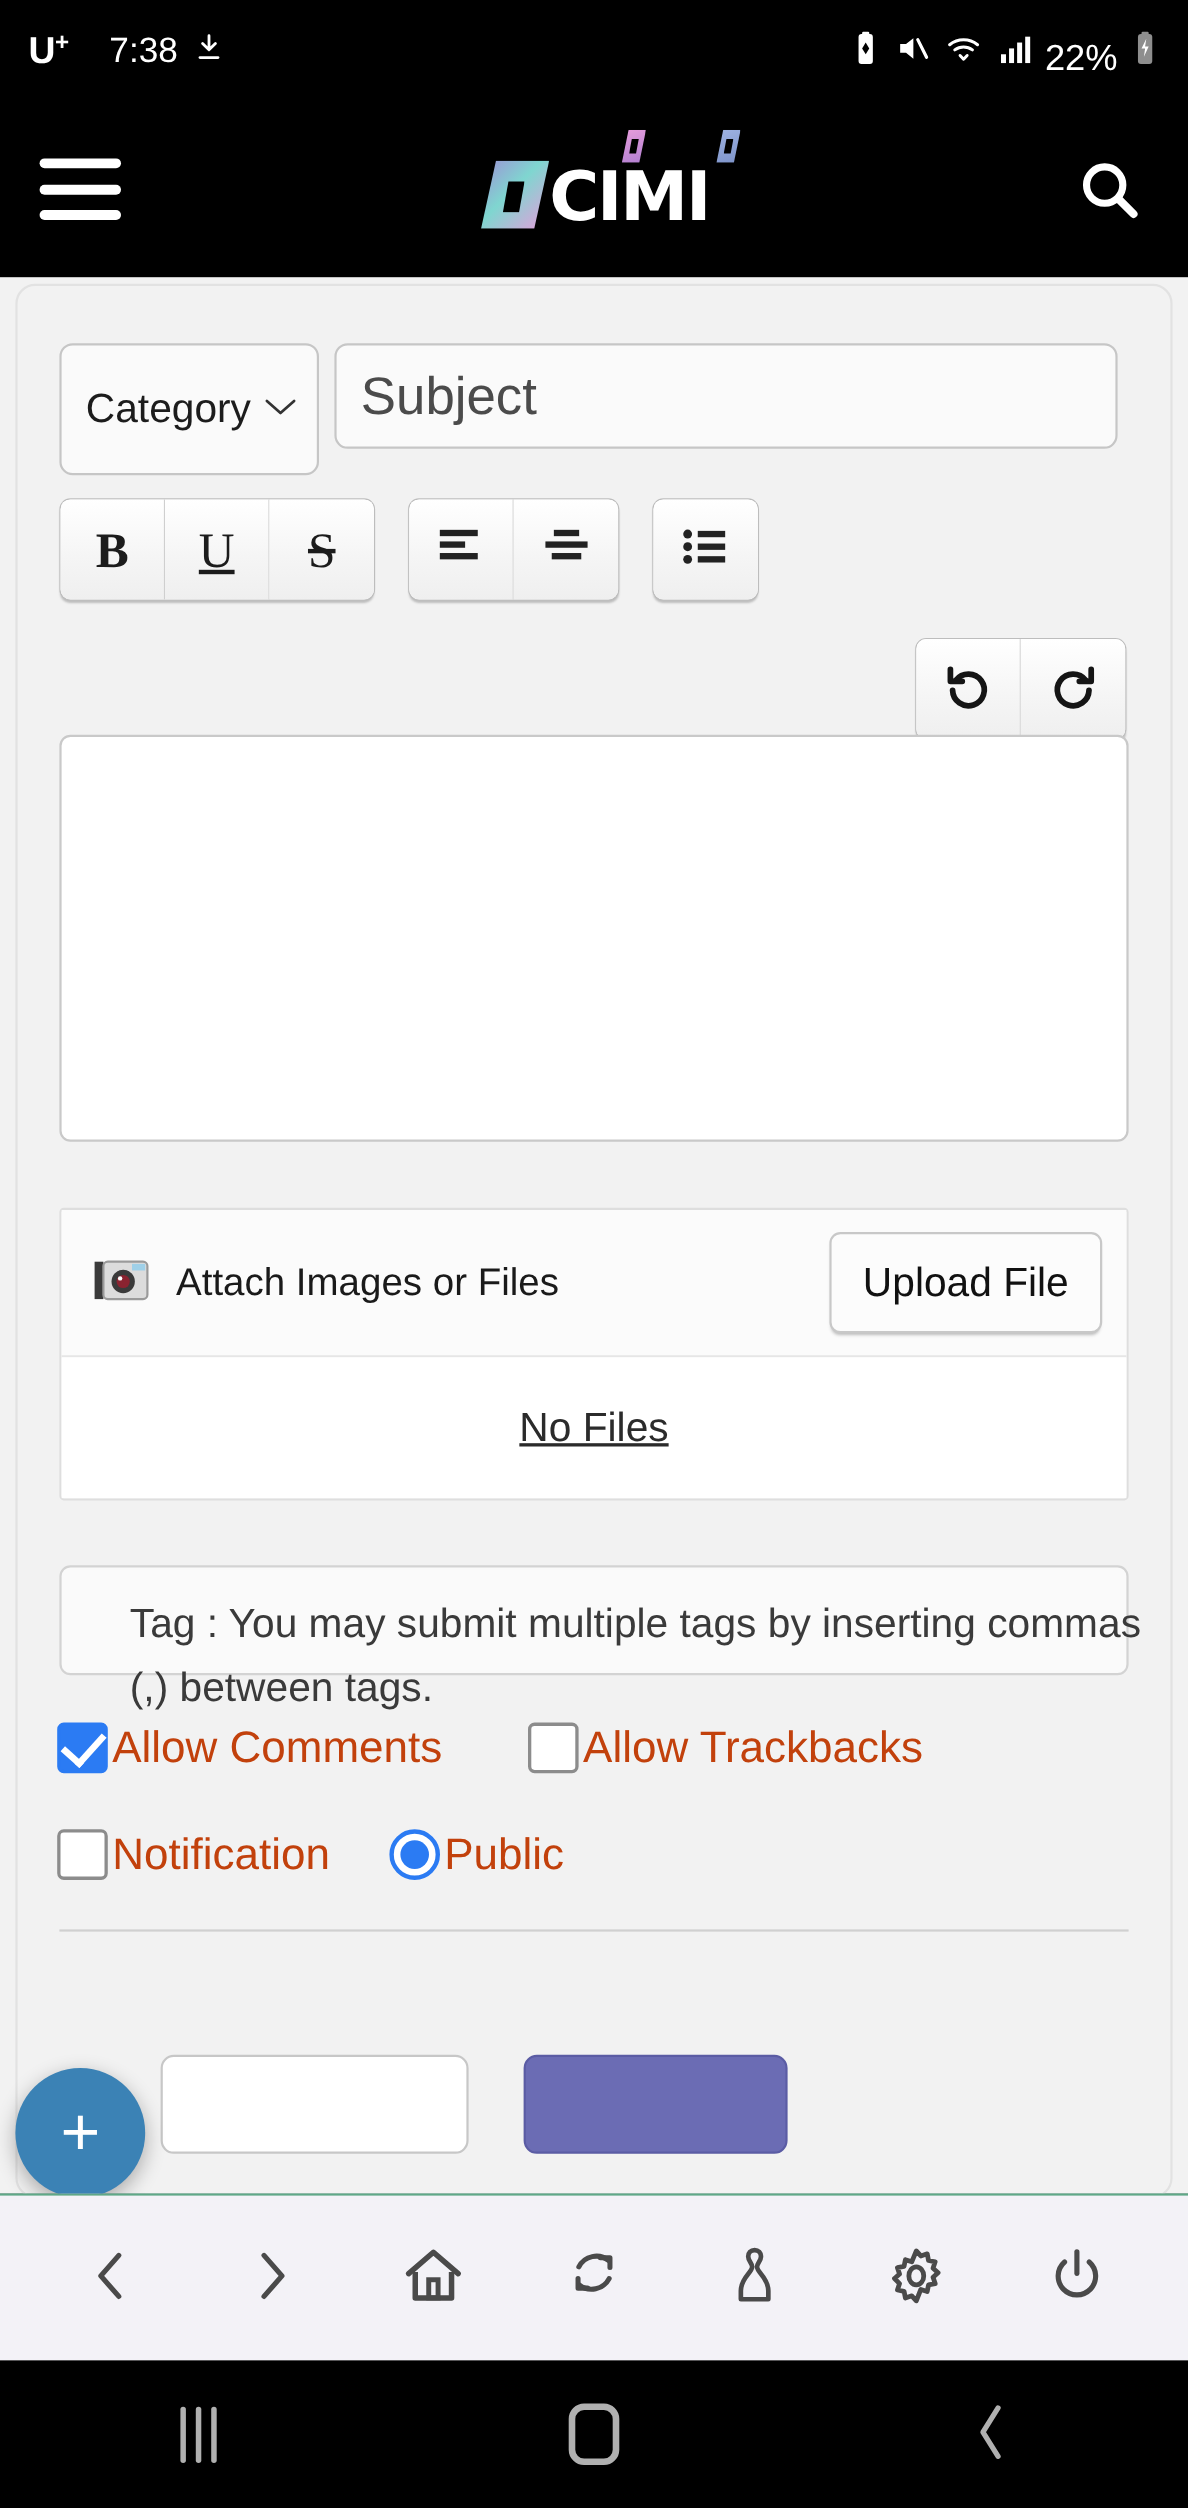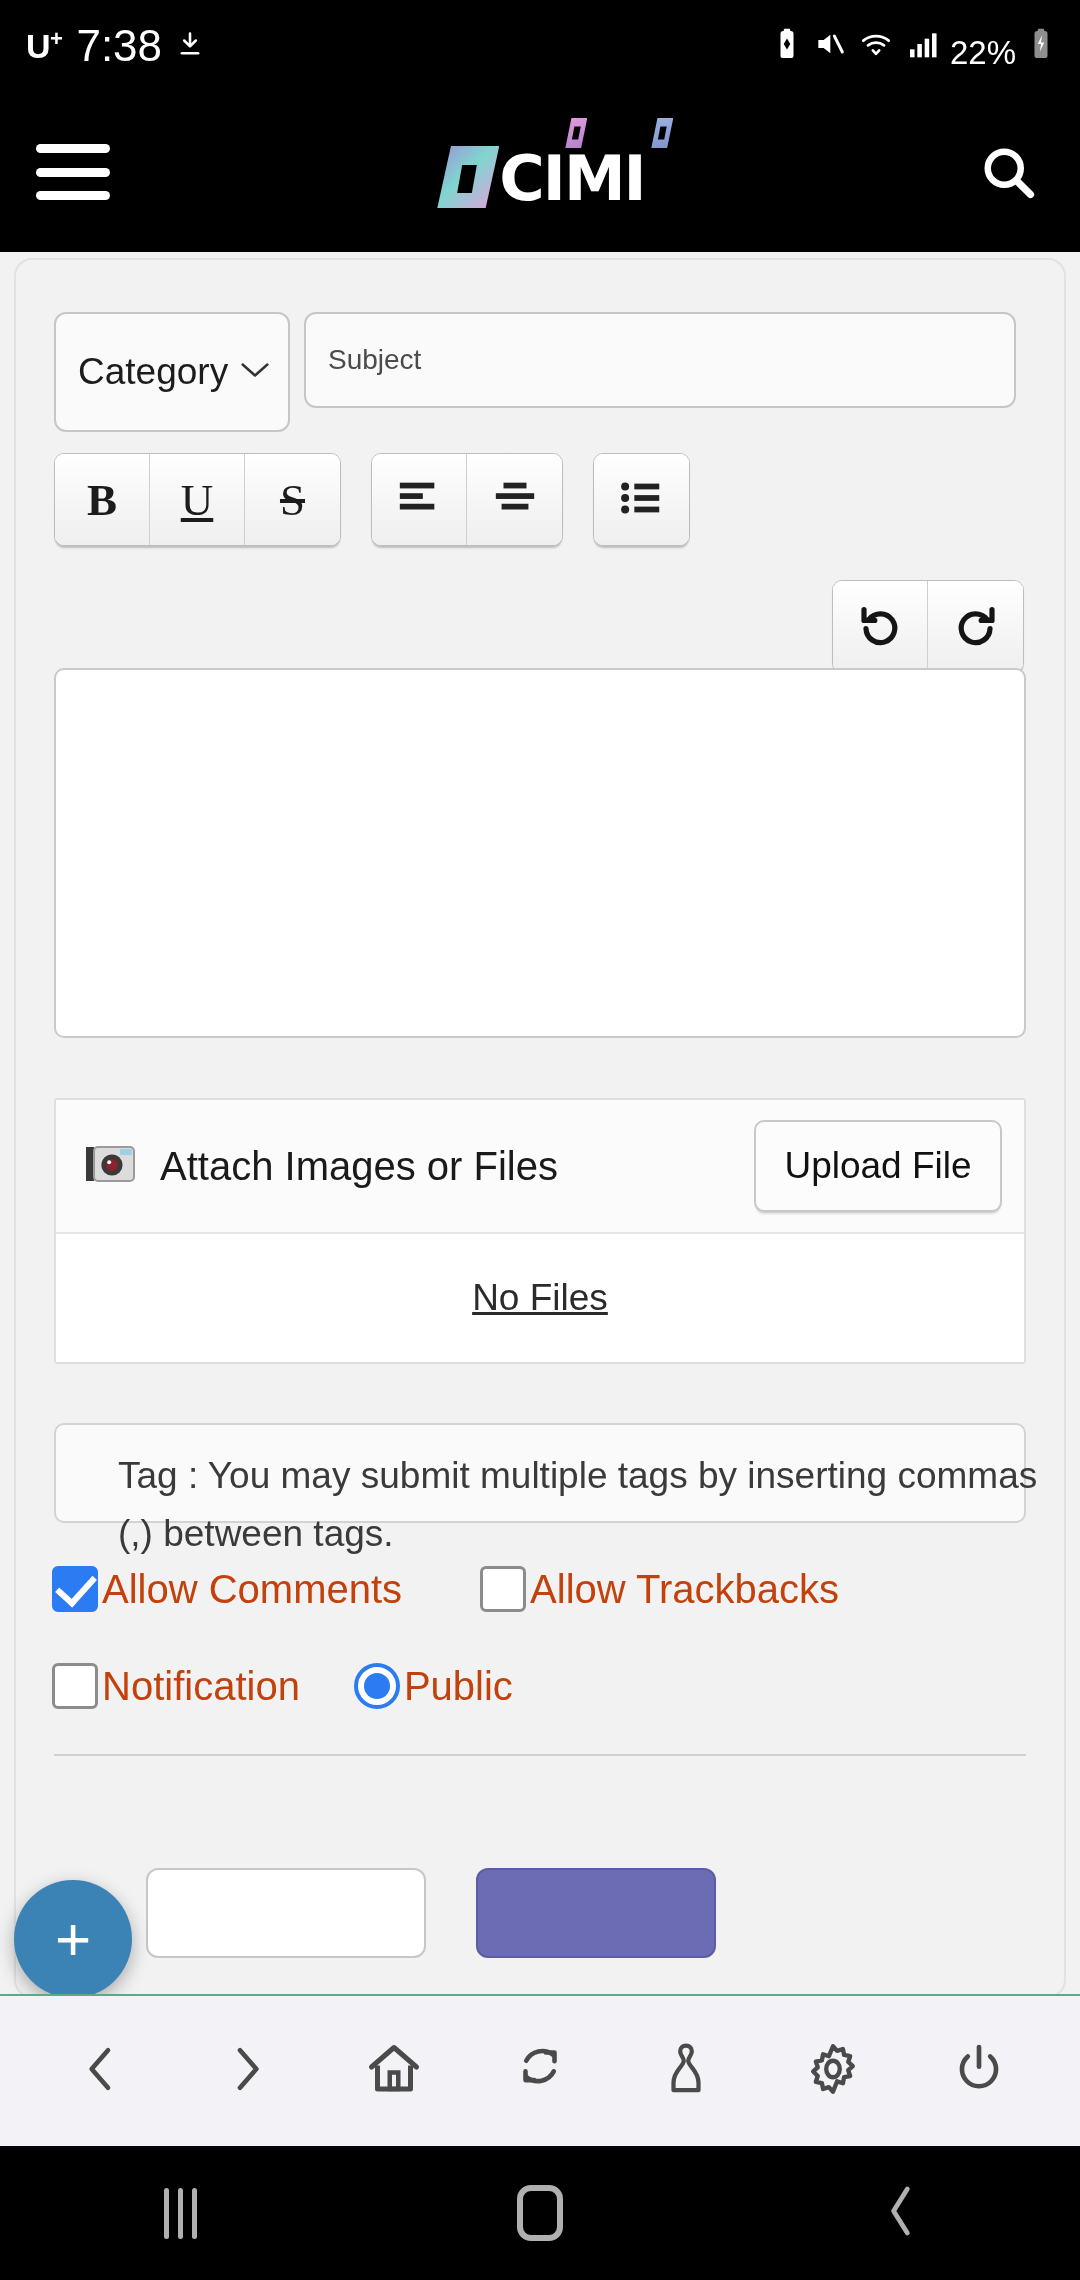--- a/index.html
+++ b/index.html
@@ -14,21 +14,21 @@
   
   .statusbar {
     position: absolute; top: 0; left: 0; width: 1080px; height: 92px;
     background: #000; color: #fff;
     display: flex; align-items: center; justify-content: space-between;
     padding: 0 26px;
   }
   .sb-left { display: flex; align-items: center; gap: 14px; }
   .sb-carrier { font-size: 34px; font-weight: 700; letter-spacing: -0.5px; }
   .sb-carrier sup { font-size: 22px; vertical-align: super; }
-  .sb-time { font-size: 44px; font-weight: 400; }
+  .sb-time { font-size: 32px; font-weight: 400; margin-left: 23px; }
   .sb-right { display: flex; align-items: center; gap: 12px; }
   .sb-pct { font-size: 33px; font-weight: 400; margin-top: 14px; }
   .ic { display: inline-block; }
 
   
   .appbar {
     position: absolute; top: 92px; left: 0; width: 1080px; height: 160px;
     background: #000;
     display: flex; align-items: center; justify-content: space-between;
     padding: 0 36px;
@@ -78,21 +78,21 @@
     border: 2px solid #c6c6c6; border-radius: 12px;
     display: flex; align-items: center; justify-content: space-between;
     padding: 0 16px 0 22px; overflow: hidden;
   }
   .category-select .lbl { font-size: 37px; color: #1c1c1c; white-space: nowrap;
     overflow: hidden; width: 152px; }
   .subject-input {
     width: 712px; height: 96px; background: #fafafa;
     border: 2px solid #c6c6c6; border-radius: 12px;
     display: flex; align-items: center; padding: 0 22px;
-    font-size: 28px; color: #4b4b4b;
+    font-size: 48px; color: #4b4b4b;
   }
 
   
   .tb { position: absolute; top: 193px; left: 38px; display: flex; gap: 30px; }
   .tb-group { display: flex; background: #fff; border: 1px solid #bdbdbd;
     border-radius: 10px; overflow: hidden;
     box-shadow: 0 3px 2px -1px rgba(0,0,0,0.22); }
   .tb-btn {
     width: 95px; height: 91px; display: flex; align-items: center; justify-content: center;
     background: linear-gradient(180deg,#ffffff 0%, #f5f5f5 58%, #efefef 100%);
@@ -115,21 +115,21 @@
   
   .attach-panel {
     position: absolute; top: 838px; left: 38px; width: 972px;
     border: 2px solid #dedede; background: #fff; border-radius: 4px;
   }
   .attach-head {
     height: 134px; background: #fbfbfb; border-bottom: 2px solid #e6e6e6;
     display: flex; align-items: center; justify-content: space-between; padding: 0 22px 0 28px;
   }
   .attach-left { display: flex; align-items: center; gap: 22px; }
-  .attach-label { font-size: 40px; color: #1a1a1a; }
+  .attach-label { font-size: 35px; color: #1a1a1a; }
   .upload-btn {
     width: 248px; height: 92px; background: #fcfcfc;
     border: 2px solid #c8c8c8; border-radius: 10px;
     display: flex; align-items: center; justify-content: center;
     font-size: 37px; color: #111;
     box-shadow: 0 3px 3px -2px rgba(0,0,0,0.25);
   }
   .attach-body { height: 128px; display: flex; align-items: center; justify-content: center;
     font-size: 37px; color: #2b2b2b; background: #fff; text-decoration: underline; }
 

